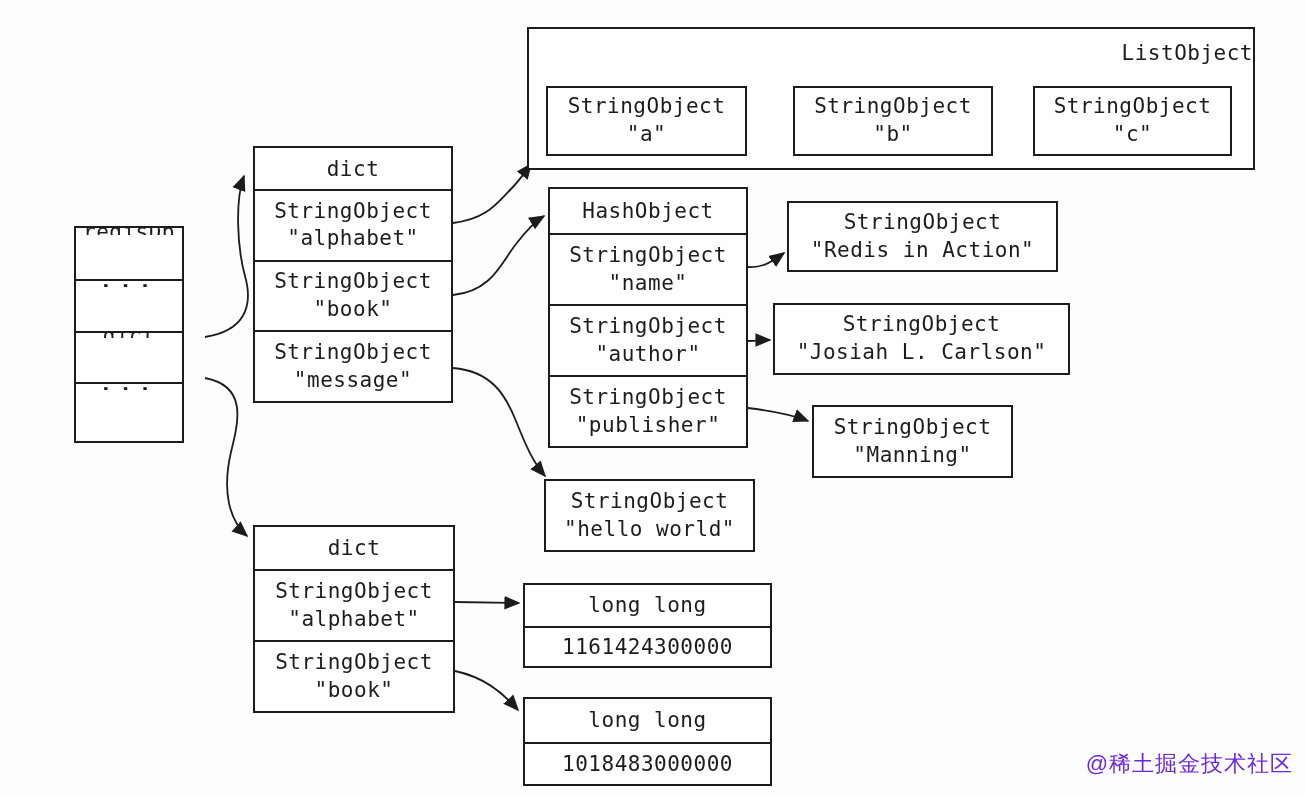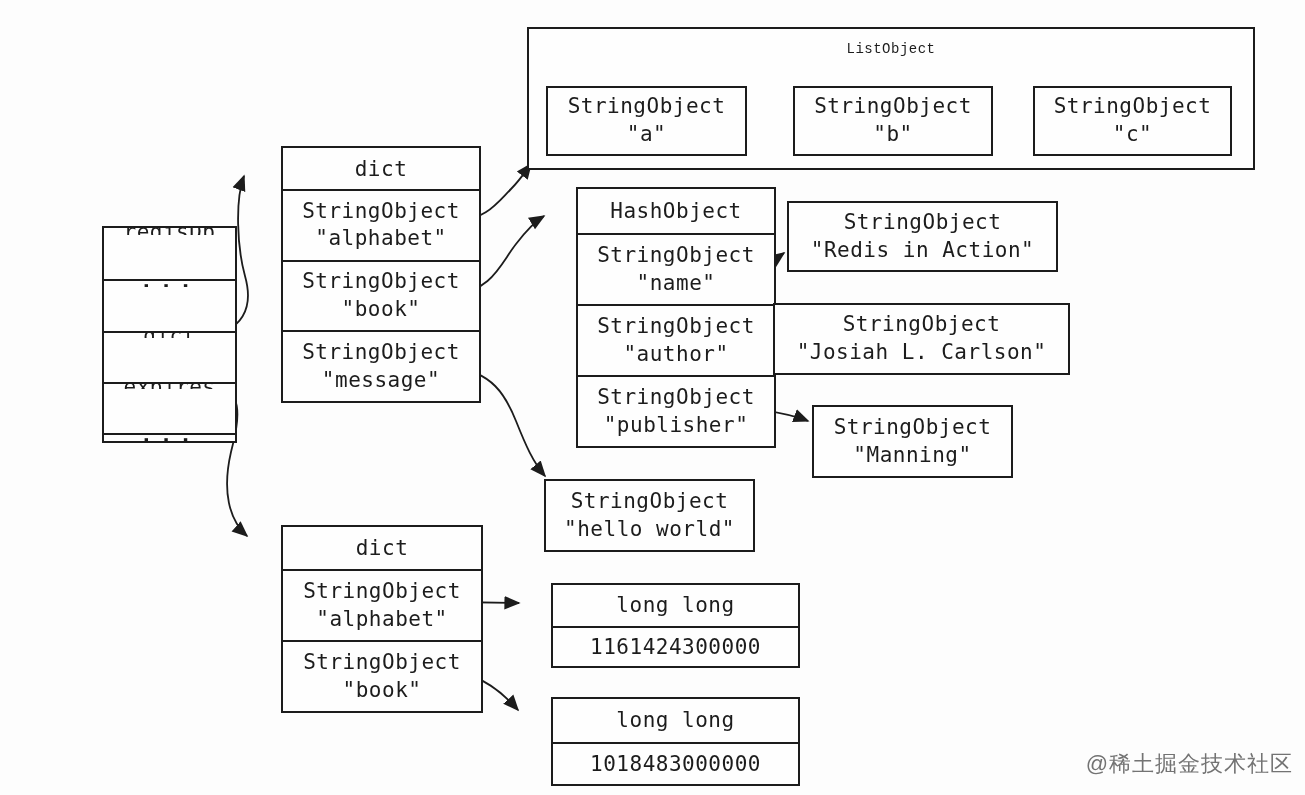--- a/index.html
+++ b/index.html
@@ -7,48 +7,48 @@
     position:relative; width:1305px; height:795px;
     background:#fdfdfd; overflow:hidden;
     font-family:"DejaVu Sans Mono","Liberation Mono",monospace;
     color:#1c1c1c;
   }
   .box {
     position:absolute; box-sizing:border-box;
     border:2.5px solid #1c1c1c; background:#fefefe;
     font-size:21px; letter-spacing:0.5px;
   }
-  .gridbox { display:grid;margin-left:28px; }
+  .gridbox { display:grid; }
   .gridbox > .row { border-top:2.5px solid #1c1c1c; }
   .gridbox > .row:first-child { border-top:none; }
   .row {
     display:flex; align-items:center; justify-content:center;
     text-align:center; overflow:hidden;
   }
   .cell2 { flex-direction:column; line-height:1.32; }
   .dots { letter-spacing:7px; font-weight:bold; padding-bottom:6px; }
   .container-title {
     position:absolute; left:0; right:0; top:12px;
-    text-align:center; font-size:14px; letter-spacing:0.5px;font-family:Liberation Mono, monospace;
+    text-align:right; font-size:21px; letter-spacing:0.5px;
   }
   .valuebox {
     display:flex; flex-direction:column; align-items:center;
     justify-content:center; line-height:1.32; text-align:center;
   }
   svg.wires {
     position:absolute; left:0; top:0; width:1305px; height:795px;
     pointer-events:none;
   }
   svg.wires path.wire {
     fill:none; stroke:#1c1c1c; stroke-width:1.8;
   }
   .watermark {
     position:absolute; right:12px; bottom:16px;
     font-family:"Liberation Sans","DejaVu Sans",sans-serif;
-    font-size:22px; color:#737373; letter-spacing:1px;
+    font-size:22px; color:#6d28d9; letter-spacing:1px;
   }
 </style>
 </head>
 <body>
 
 <div class="canvas">
 
   <svg class="wires" viewBox="0 0 1305 795">
     <defs>
       <marker id="arw" viewBox="0 0 10 10" refX="9" refY="5" markerWidth="9" markerHeight="9" orient="auto-start-reverse">
@@ -62,25 +62,24 @@
     <path class="wire" marker-end="url(#arw)" d="M 453 368 C 492 371 506 396 516 421 C 526 446 533 462 545 476"></path>
     <path class="wire" marker-end="url(#arw)" d="M 748 267 C 762 268 770 263 784 253"></path>
     <path class="wire" marker-end="url(#arw)" d="M 748 341 C 757 341 763 340 770 340"></path>
     <path class="wire" marker-end="url(#arw)" d="M 748 408 C 772 411 790 414 808 421"></path>
     <path class="wire" marker-end="url(#arw)" d="M 455 602 L 519 603"></path>
     <path class="wire" marker-end="url(#arw)" d="M 455 671 C 483 677 501 691 518 710"></path>
     <path class="wire" marker-end="url(#arw)" d="M 747 121 L 789 121"></path>
     <path class="wire" marker-end="url(#arw)" d="M 993 121 L 1029 120"></path>
   </svg>
 
-  <div class="box gridbox" style="left:74px; top:226px; width:135px; height:217px; grid-template-rows:repeat(5,1fr);gap:44px;">
+  <div class="box gridbox" style="left:74px; top:226px; width:110px; height:217px; grid-template-rows:repeat(5,1fr);gap:44px;">
     <div class="row">redisDb</div>
     <div class="row dots">...</div>
     <div class="row">dict</div>
-    <div class="row">expires</div>
     <div class="row dots">...</div>
   </div>
 
   <div class="box gridbox" style="left:253px; top:146px; width:200px; height:257px; grid-template-rows:41px 1fr 1fr 1fr;">
     <div class="row">dict</div>
     <div class="row cell2">
       <div>StringObject</div>
       <div>"alphabet"</div>
     </div>
     <div class="row cell2">

